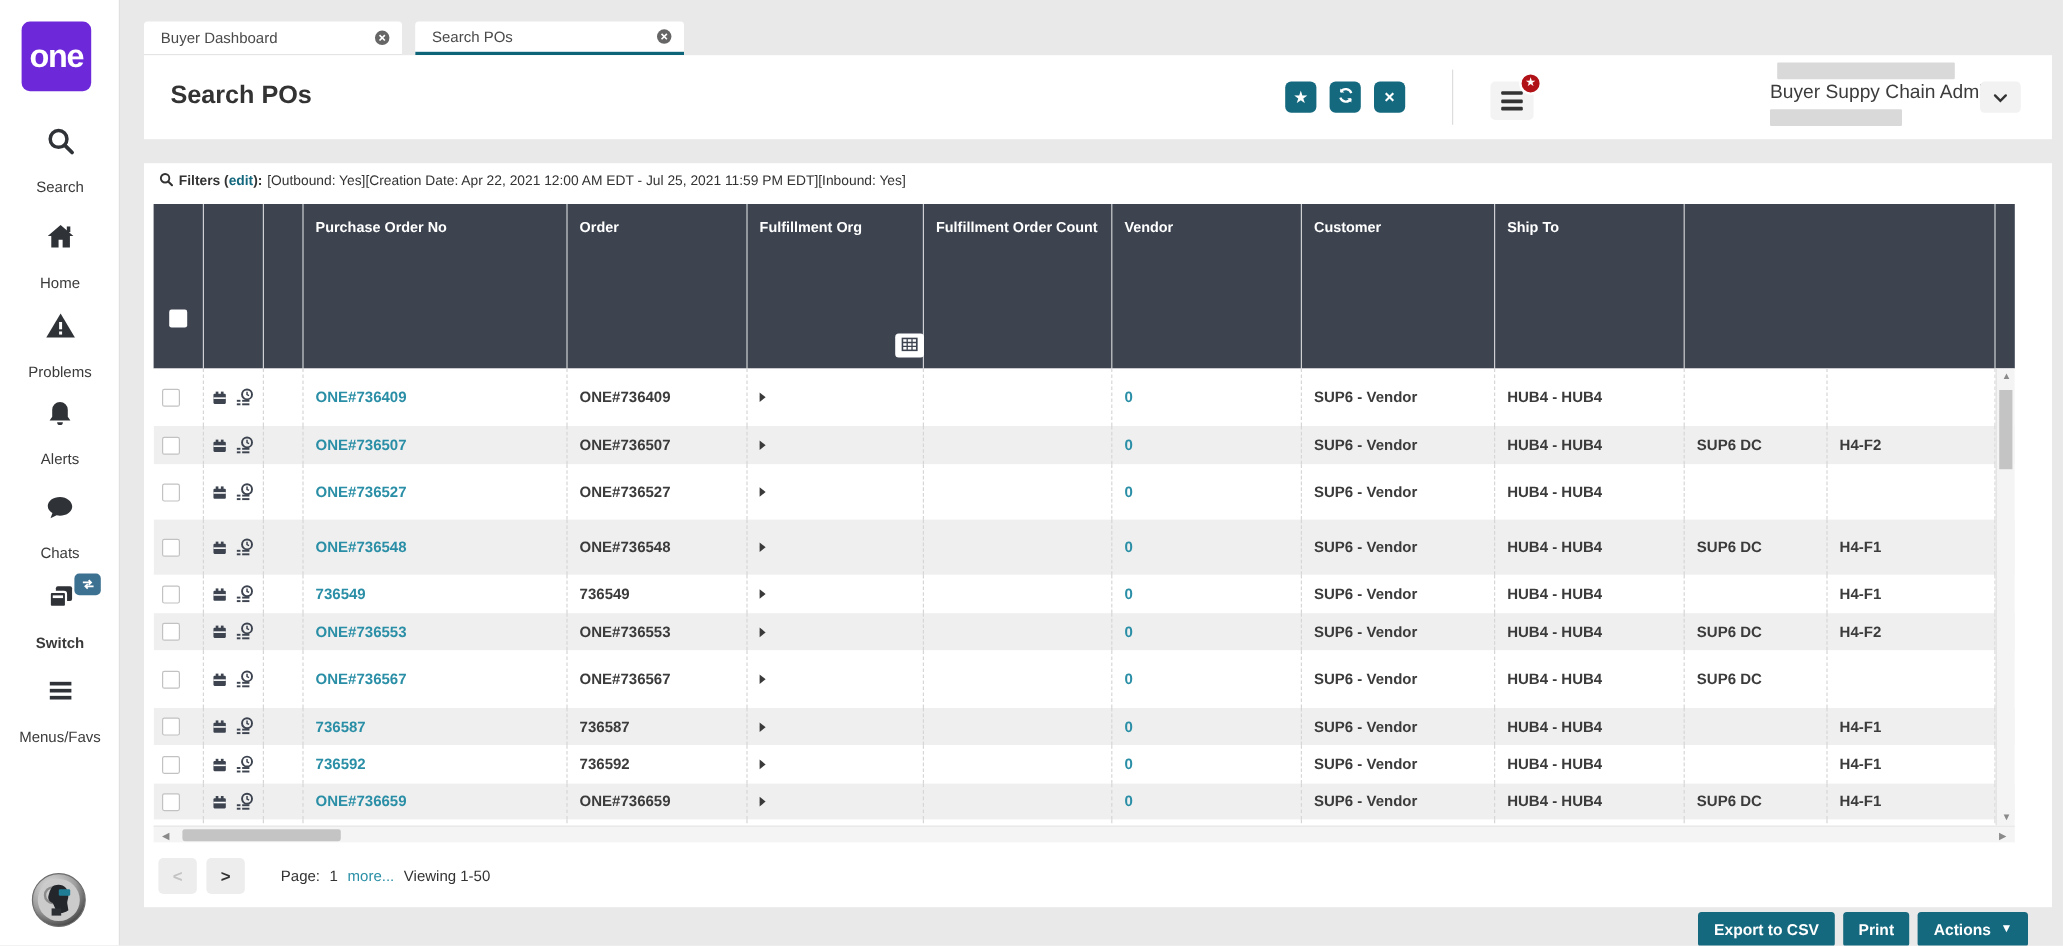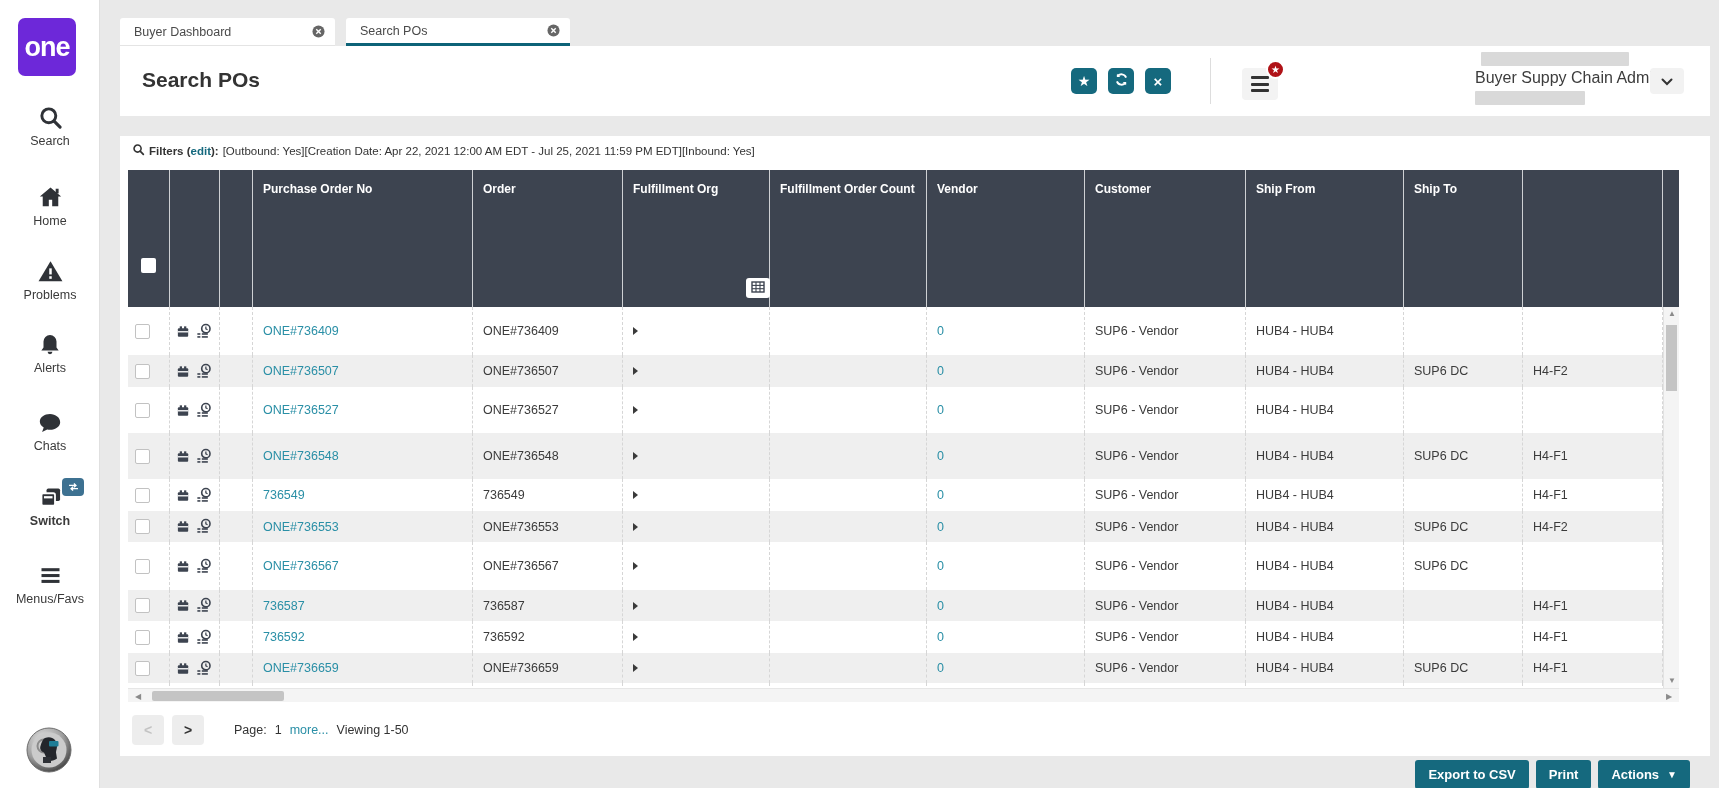--- a/index.html
+++ b/index.html
@@ -9,21 +9,21 @@
 
   
   .sidebar { position:absolute; left:0; top:0; width:100px; height:788px;
     background:#fff; border-right:1px solid #e0e0e0; z-index:5; }
   .logo { position:absolute; left:18px; top:18px; width:58px; height:58px;
     background:#6d28d9; border-radius:7px; color:#fff; font-weight:bold;
     font-size:27px; display:flex; align-items:center; justify-content:center;
     letter-spacing:-1px; }
   .nav-item { position:absolute; left:0; width:100px; text-align:center; cursor:pointer; }
   .nav-item svg { display:block; margin:0 auto; }
-  .nav-label { font-size:12.5px; color:#3a3a3a; margin-top:3px; }
+  .nav-label { font-size:12.5px; color:#3a3a3a; margin-top:18px; }
   .switch-badge { position:absolute; left:62px; top:-6px; width:22px; height:18px;
     background:#3d7191; border-radius:4px; display:flex; align-items:center;
     justify-content:center; }
   .avatar { position:absolute; left:26px; top:727px; width:46px; height:46px; }
 
   
   .tabs { position:absolute; left:120px; top:18px; height:28px; display:flex; gap:11px; }
   .tab { width:215px; height:28px; background:#fff; border-radius:3px 3px 0 0;
     display:flex; align-items:center; padding:0 10px 0 14px; font-size:12.5px;
     color:#4a4a4a; border-bottom:1px solid #e4e4e4; cursor:pointer; }
@@ -78,21 +78,21 @@
     background:#fff; border-radius:2px; cursor:pointer; }
   .head-grid-btn { position:absolute; left:618px; top:108px; width:24px; height:20px;
     background:#fff; border:none; border-radius:3px; cursor:pointer;
     display:flex; align-items:center; justify-content:center; }
   .thead-scroll-div { position:absolute; right:16px; top:0; width:1px; height:137px;
     background:rgba(255,255,255,0.75); }
 
   .tbody-wrap { position:relative; height:381px; overflow:hidden; }
   .trow { display:grid;
     grid-template-columns:42px 50px 33px 220px 150px 147px 157px 158px 161px 158px 119px 140px;
-    background:#fff; align-items:center; }
+    background:#fff; align-items:center;font-weight:bold; }
   .trow.alt { background:#efefef; }
   .td { height:100%; display:flex; align-items:center; padding-left:10px;
     border-right:1px dashed #d6d6d6; font-size:12.5px; color:#3b3b3b; overflow:hidden; }
   .c-check { padding-left:7px; }
   .c-icons { gap:4px; padding-left:6px; }
   .cb { width:15px; height:15px; background:#fff; border:1px solid #c2c2c2;
     border-radius:2px; cursor:pointer; flex:0 0 auto; }
   .ricon { display:flex; cursor:pointer; }
   .lnk { color:#2a8fa6; text-decoration:none; cursor:pointer; }
   .caret { width:0; height:0; border-left:5px solid #3a3a3a; border-top:4px solid transparent;
@@ -294,21 +294,20 @@
       <div class="thead">
         <div class="th"></div>
         <div class="th"></div>
         <div class="th"></div>
         <div class="th">Purchase Order No</div>
         <div class="th">Order</div>
         <div class="th">Fulfillment Org</div>
         <div class="th">Fulfillment Order Count</div>
         <div class="th">Vendor</div>
         <div class="th">Customer</div>
-        <div class="th">Ship From</div>
         <div class="th">Ship To</div>
         <span class="head-checkbox"></span>
         <button class="head-grid-btn">
           <span><svg width="14" height="12" viewBox="0 0 14 12">
                 <rect x="1" y="1" width="12" height="10" fill="none" stroke="#3d4450" stroke-width="1.4"></rect>
                 <line x1="1" y1="4.4" x2="13" y2="4.4" stroke="#3d4450" stroke-width="1.1"></line>
                 <line x1="1" y1="7.7" x2="13" y2="7.7" stroke="#3d4450" stroke-width="1.1"></line>
                 <line x1="5" y1="1" x2="5" y2="11" stroke="#3d4450" stroke-width="1.1"></line>
                 <line x1="9" y1="1" x2="9" y2="11" stroke="#3d4450" stroke-width="1.1"></line>
               </svg></span>

